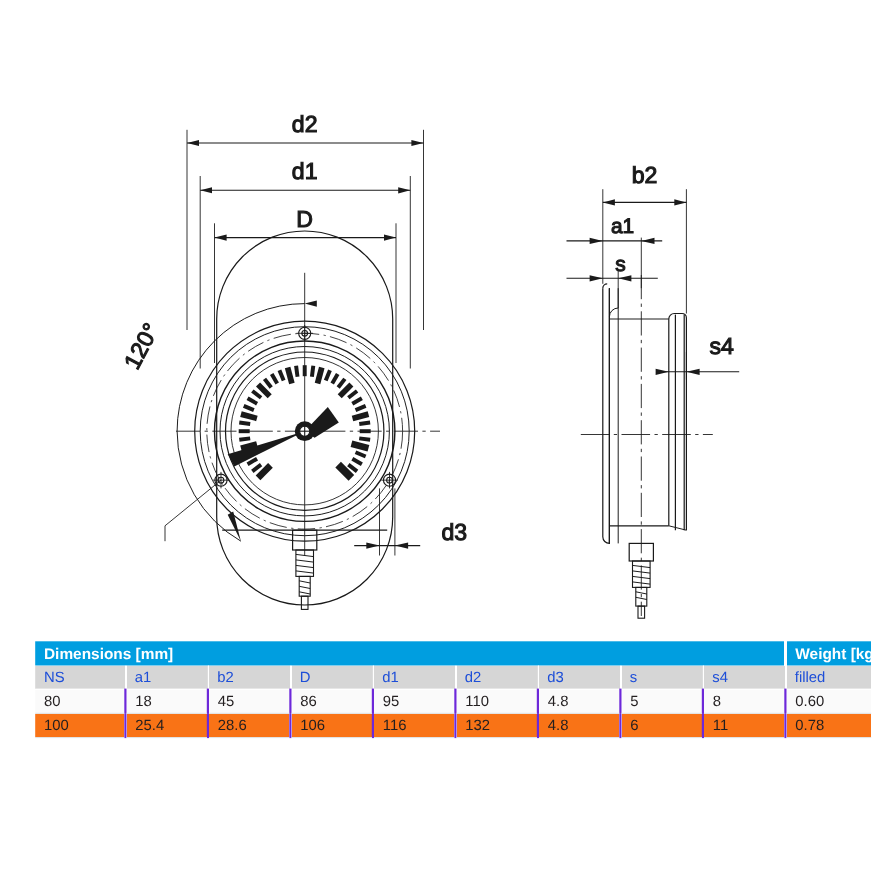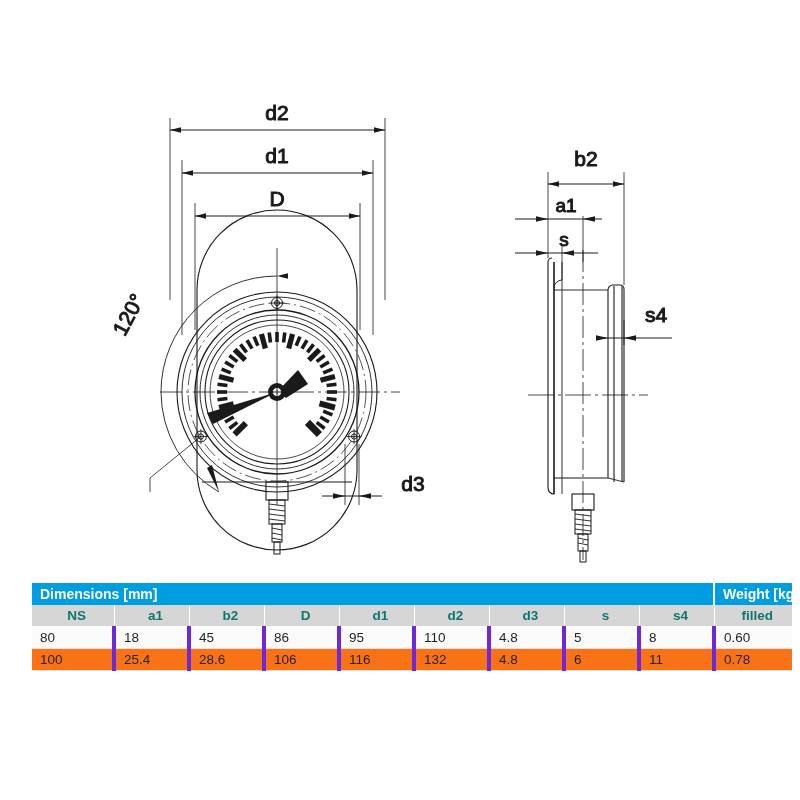--- a/index.html
+++ b/index.html
@@ -63,30 +63,29 @@
     background: #009ee0;
     color: #ffffff;
     font-weight: bold;
     font-size: 14px;
     height: 22px;
     border-right: 2px solid #ffffff;
   }
   tr.group-row th:last-child { border-right: none; }
   tr.head-row th {
     background: #d6d6d6;
-    color: #0f766e;
-    font-weight: bold;
+    color: #1d4ed8;
+    font-weight: normal;
     border-right: 1px solid #ffffff;
     border-bottom: 1px solid #ffffff;
-    text-align: center;
   }
   tr.head-row th:last-child { border-right: none; }
   tr.data-row td {
     background: #fafafa;
-    border-right: 4px solid #6d28d9;
+    border-right: 2px solid #6d28d9;
     border-bottom: 1px solid #e2e2e2;
     font-weight: normal;
   }
   tr.data-row td:last-child { border-right: none; }
   tr.data-row.alt td { background: #f97316; }
 </style>
 </head>
 <body>
 
 <div id="drawing-area">

